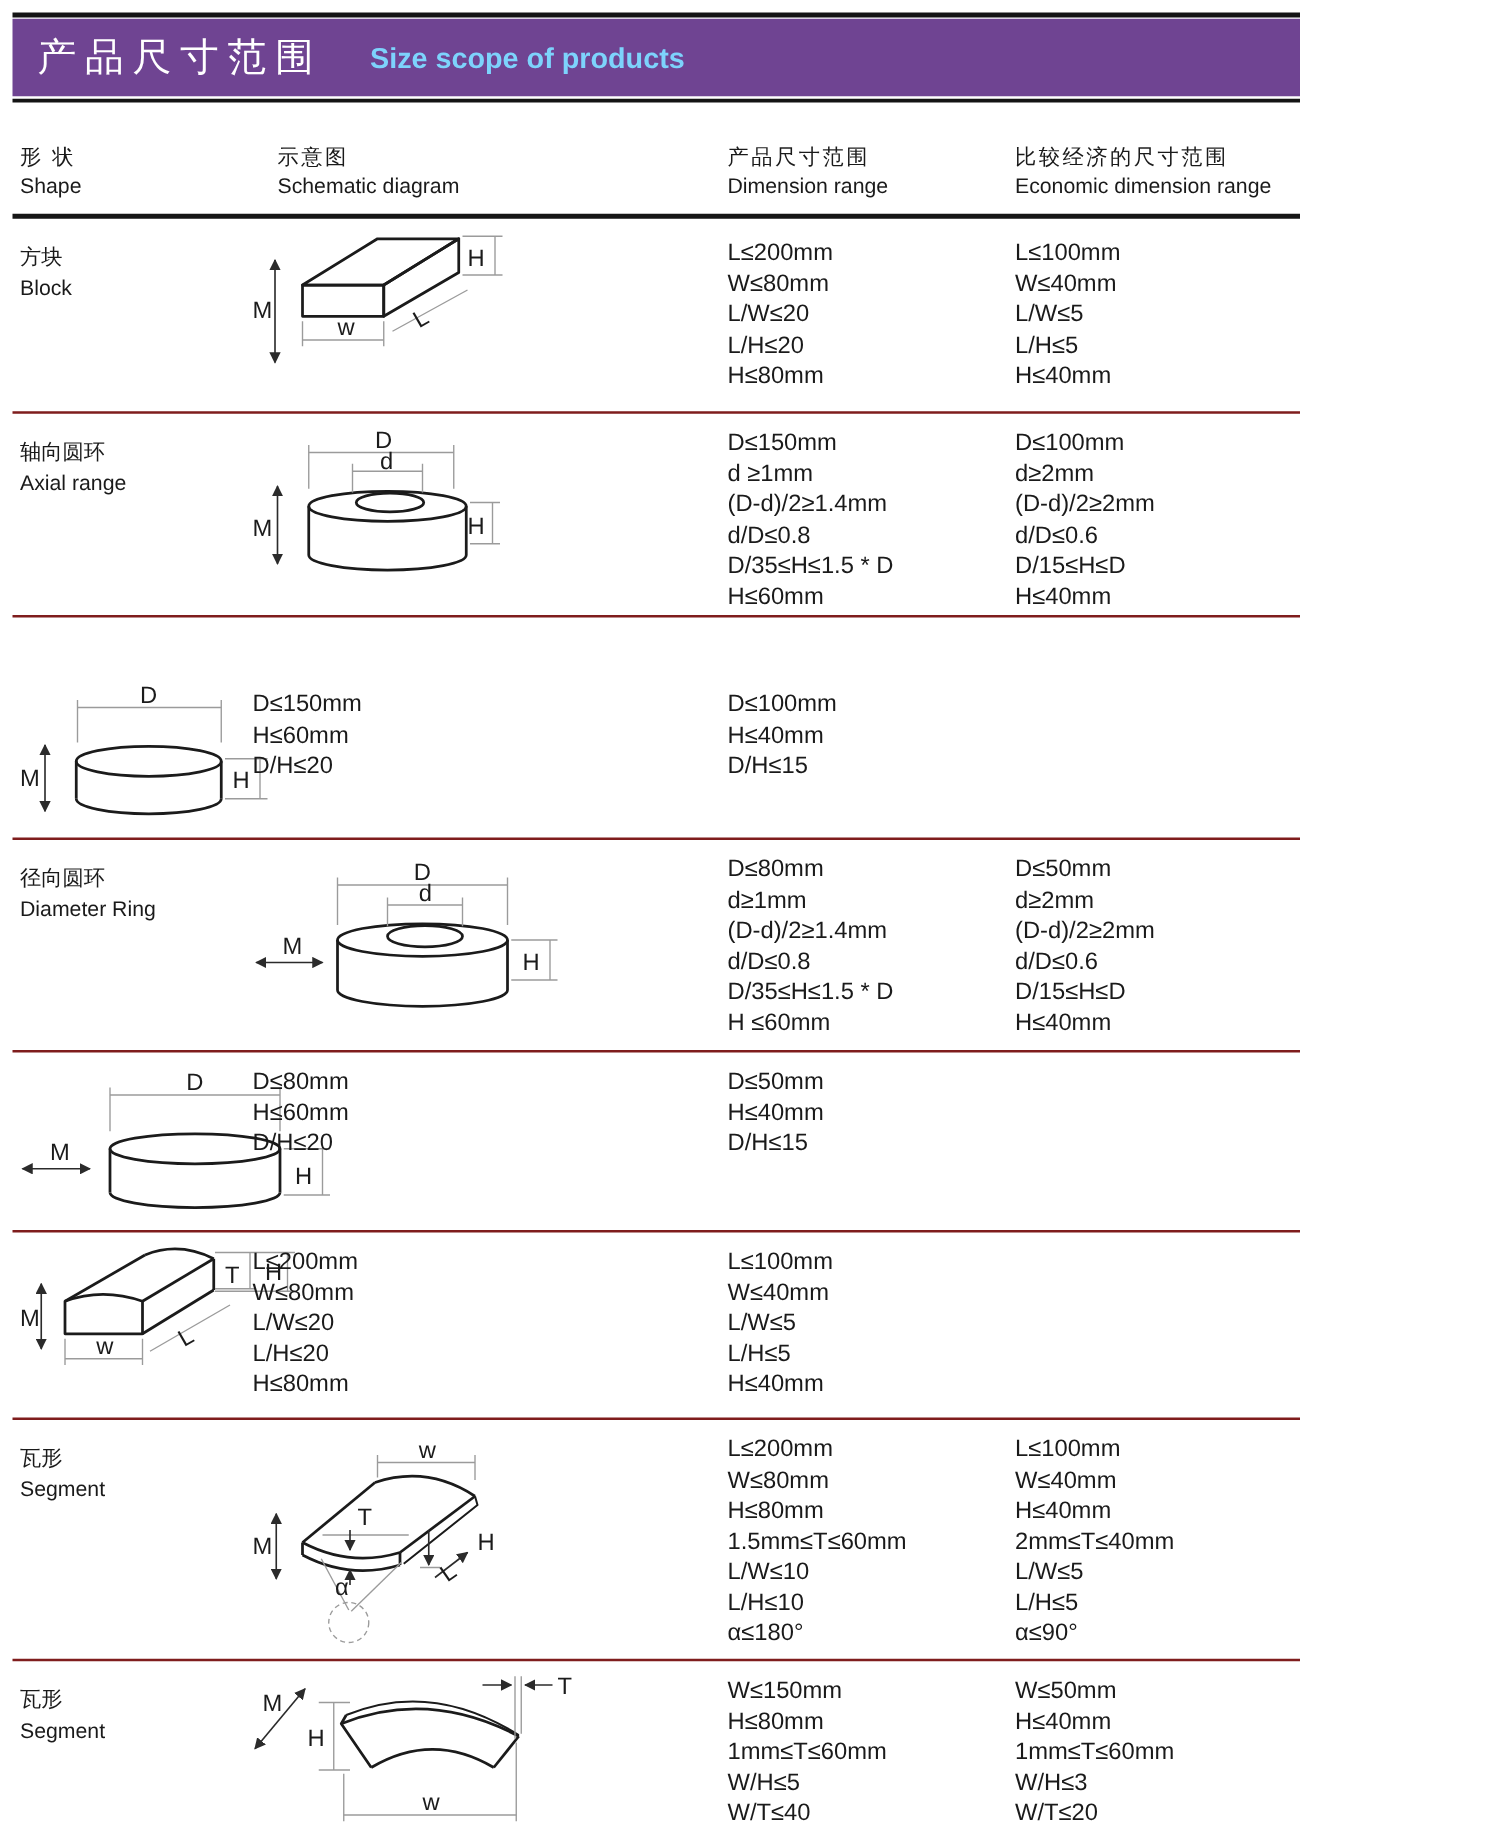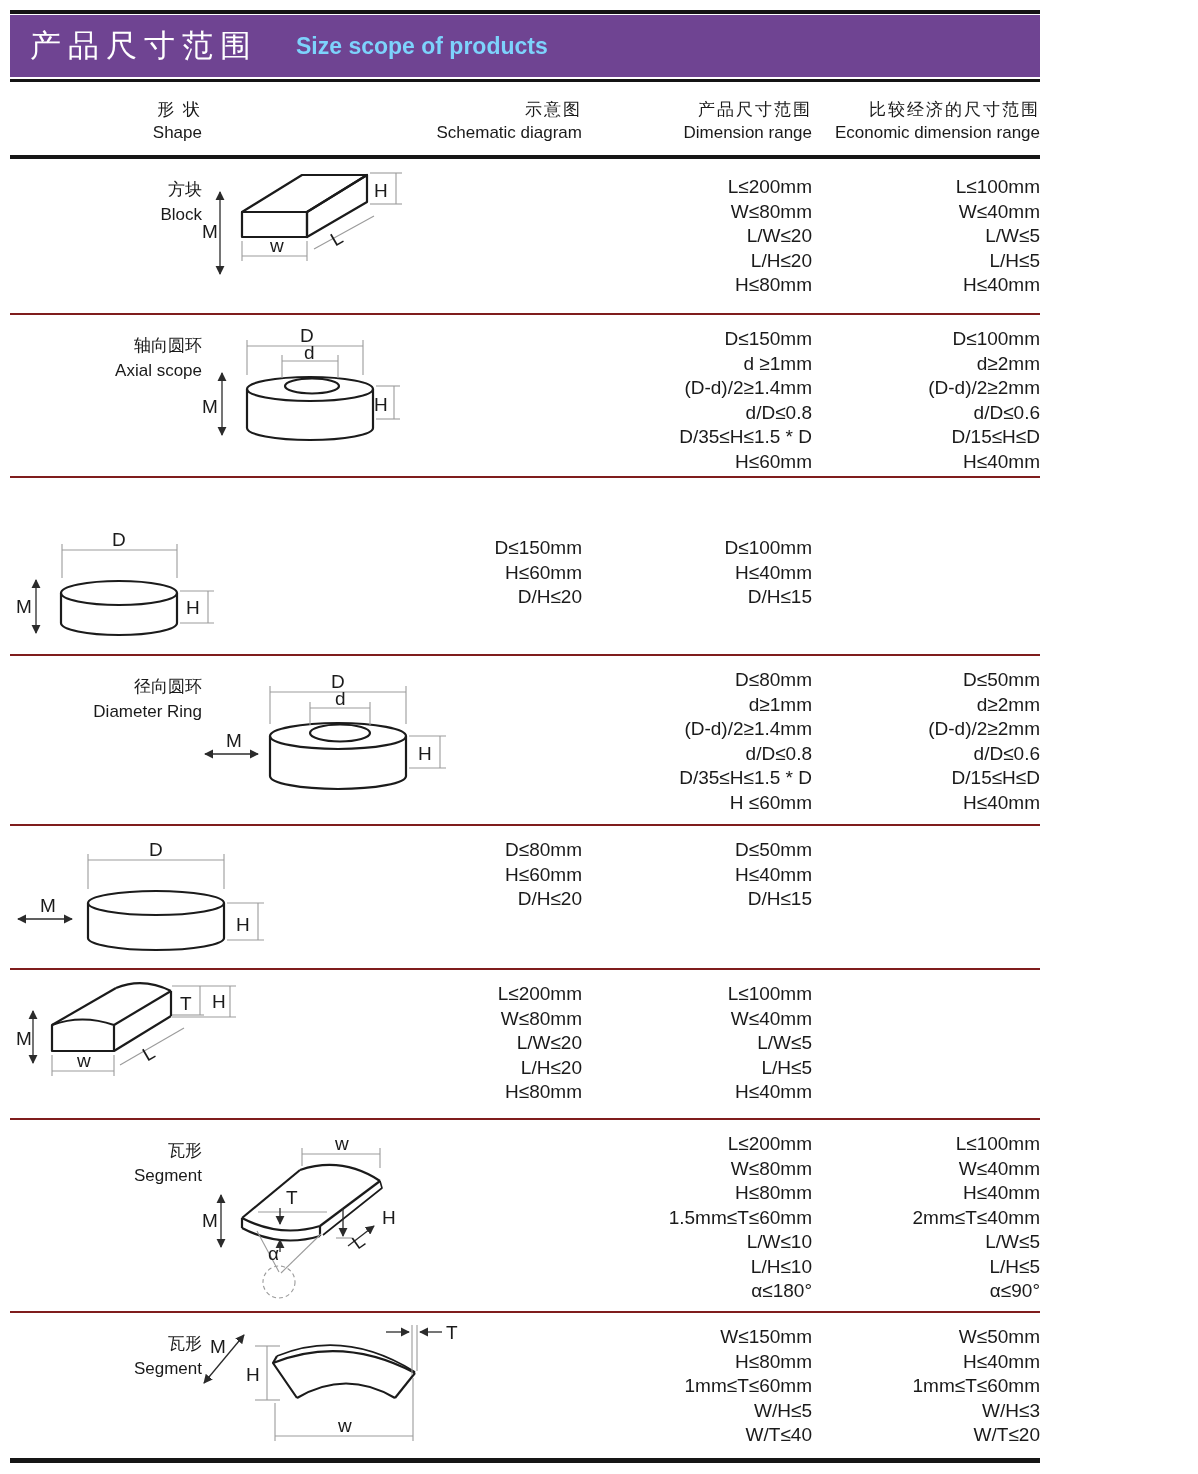--- a/index.html
+++ b/index.html
@@ -1,25 +1,25 @@
 <!DOCTYPE html>
 <html lang="zh"><head>
 <meta charset="utf-8">
 <style>
   html,body{margin:0;padding:0;background:#fff;}
   body{font-family:"Liberation Sans","DejaVu Sans",sans-serif;color:#1a1a1a;}
-  .page{width:1198px;height:1474px;background:#fff;overflow:hidden;position:relative;text-align:right;}
+  .page{width:1198px;height:1474px;background:#fff;overflow:hidden;position:relative;}
   .content{margin-left:10px;width:1030px;}
   .topline{height:4px;background:#141414;margin-top:10px;}
   .banner{height:62px;margin-top:1px;display:flex;align-items:center;background:#6f4492;}
   .banner-cn{color:#fff;font-size:31px;letter-spacing:7px;margin-left:20px;white-space:nowrap;}
   .banner-en{color:#7dd3fc;font-size:23px;font-weight:bold;margin-left:38px;white-space:nowrap;}
   .bannerline{height:3px;background:#141414;margin-top:2px;}
   .grid{display:grid;grid-template-columns:186px 380px 230px 1fr;padding-left:6px;}
-  .colheads{padding-top:16px;padding-bottom:12px;}
+  .colheads{padding-top:32px;padding-bottom:12px;}
   .colhead .cn{font-size:17px;letter-spacing:2px;}
   .colhead .en{font-size:17px;margin-top:2px;}
   .colhead.c2{padding-left:20px;}
   .headsep{border-bottom:4px solid #161616;}
   .row{border-bottom:2px solid #7f1d1d;}
   .r1{height:154px}.r2{height:161px}.r3{height:176px}.r4{height:168px}
   .r5{height:142px}.r6{height:148px}.r7{height:191px}.r8{height:145px;border-bottom:5px solid #161616;}
   .name{padding-top:18px;font-size:17px;line-height:25px;}
   .r3 .name > div + div{margin-top:11px;}
   .dims{padding-top:12px;font-size:19px;}
@@ -110,21 +110,21 @@
           <div class="dim-line">W≤40mm</div>
           <div class="dim-line">L/W≤5</div>
           <div class="dim-line">L/H≤5</div>
           <div class="dim-line">H≤40mm</div>
         </div>
     </div>
 
     <div class="grid row r2">
       <div class="name">
         <div>轴向圆环</div>
-        <div>Axial scope</div>
+        <div>Axial range</div>
       </div>
       <div class="schem">
         <svg width="380" height="159" viewBox="0 0 380 159">
           <ellipse class="ol" cx="108" cy="74" rx="63" ry="12"></ellipse>
           <ellipse class="ol" cx="110" cy="71" rx="27" ry="7.5"></ellipse>
           <line class="ol" x1="45" y1="74" x2="45" y2="113"></line>
           <line class="ol" x1="171" y1="74" x2="171" y2="113"></line>
           <path class="ol" d="M45,113 A63,12 0 0 0 171,113"></path>
           <line class="dl" x1="45" y1="31" x2="161" y2="31"></line>
           <line class="dl" x1="45" y1="25" x2="45" y2="60"></line>

